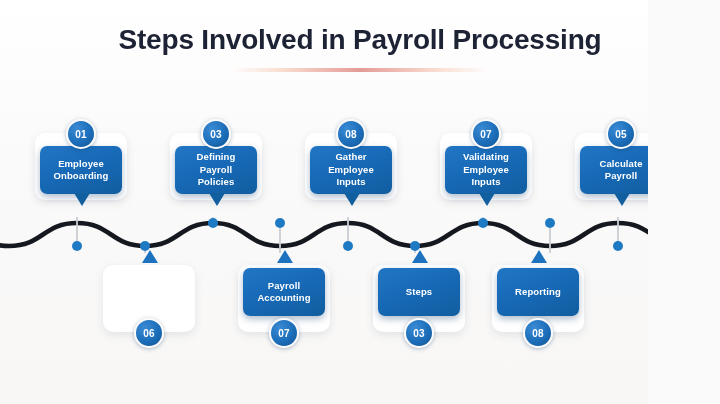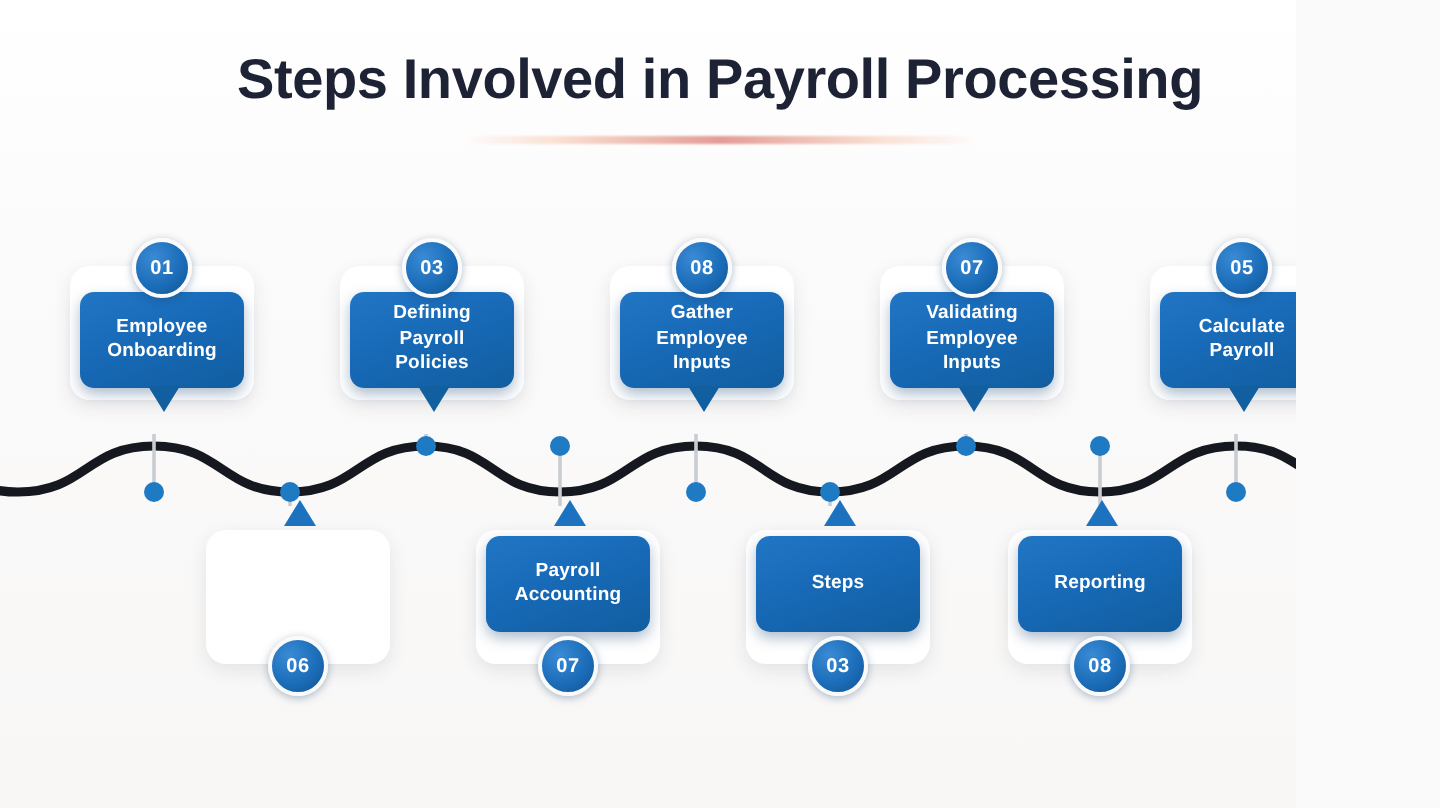--- a/index.html
+++ b/index.html
@@ -269,21 +269,21 @@
       <div class="step down" style="left: 373px; top: 255px; height: 100px;">
         <div class="plate"></div>
         <div class="bubble">
           <div class="bubble-label">Steps</div>
         </div>
         <div class="tail"></div>
         <div class="badge">
           <span class="badge-num">03</span>
         </div>
       </div>
-      <div class="step down" style="left: 504px; top: 255px; height: 100px;">
+      <div class="step down" style="left: 492px; top: 255px; height: 100px;">
         <div class="plate"></div>
         <div class="bubble">
           <div class="bubble-label">Reporting</div>
         </div>
         <div class="tail"></div>
         <div class="badge">
           <span class="badge-num">08</span>
         </div>
       </div>
     </div>

